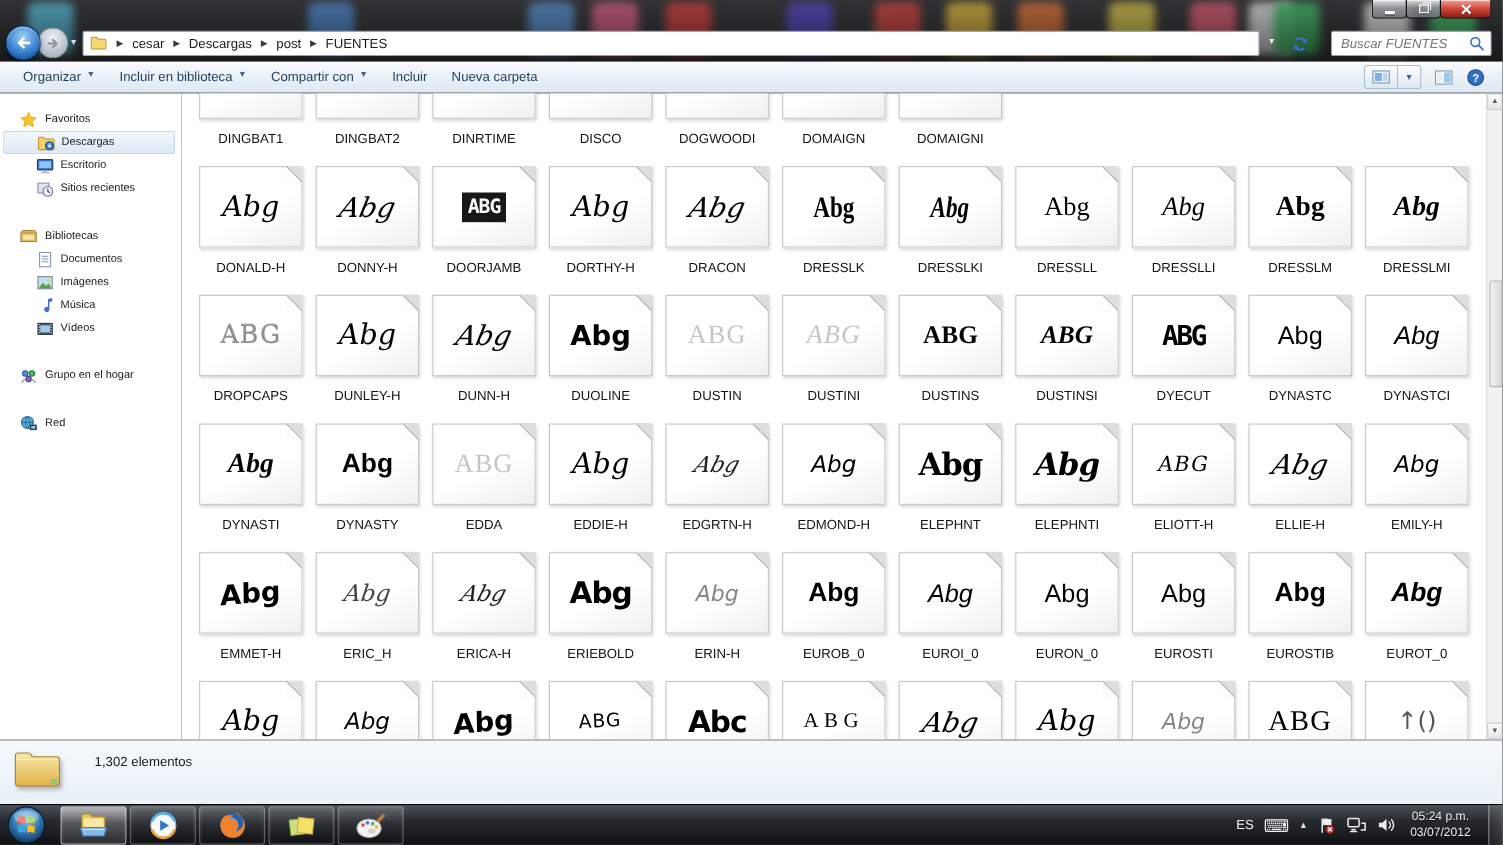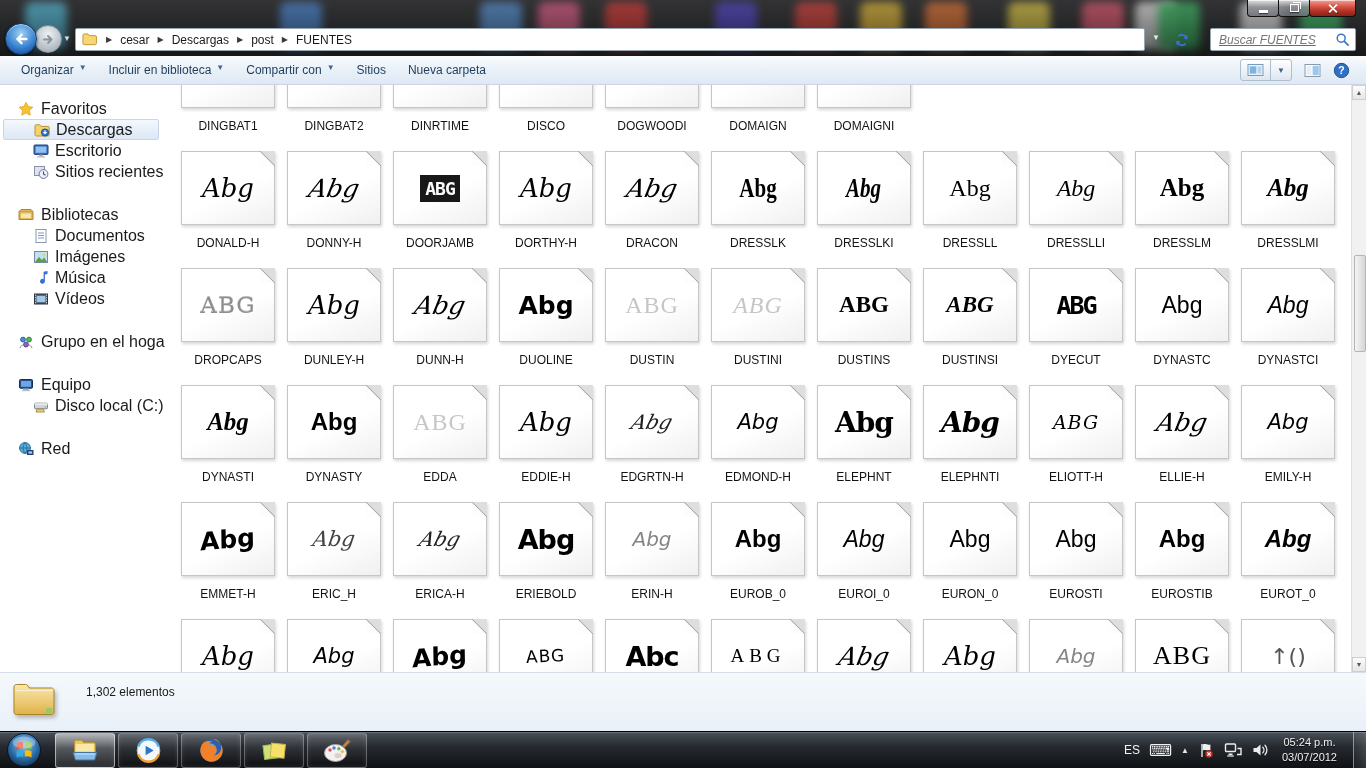--- a/index.html
+++ b/index.html
@@ -33,36 +33,36 @@
     display:flex;align-items:center;justify-content:center;z-index:2;}
   .nav-hist{position:absolute;left:63px;top:34px;color:#d8dde2;font-size:8px;z-index:3;}
   .crumb-field{position:absolute;left:75px;top:28px;width:1070px;height:23px;background:#fff;border:1px solid #98a6b4;border-radius:2px;
     display:flex;align-items:center;padding:0 6px;box-sizing:border-box;font-size:12px;color:#1a1a1a;z-index:3;}
   .crumb-sep{font-size:8px;color:#3a3a3a;margin:0 8px;}
   .crumb-item{white-space:nowrap;}
   .addr-drop{position:absolute;left:1152px;top:33px;color:#e4e8ec;font-size:8px;z-index:3;}
   .refresh-btn{position:absolute;left:1170px;top:28px;width:24px;height:23px;display:flex;align-items:center;justify-content:center;z-index:3;}
   .searchbox{position:absolute;left:1210px;top:28px;width:146px;height:23px;background:#fff;border:1px solid #98a6b4;border-radius:2px;
     display:flex;align-items:center;box-sizing:border-box;z-index:3;}
-  .searchbox input{flex:1;border:none;outline:none;font:italic 12px "Liberation Sans",sans-serif;color:#a16207;padding:0 4px 0 8px;min-width:0;background:transparent;text-decoration:underline;}
+  .searchbox input{flex:1;border:none;outline:none;font:italic 12px "Liberation Sans",sans-serif;color:#a16207;padding:0 4px 0 8px;min-width:0;background:transparent;}
   .searchbox .mag{padding-right:5px;display:flex;}
 
   
   #toolbar{position:absolute;top:56px;left:0;width:1366px;height:29px;box-sizing:border-box;
     background:linear-gradient(#fafcfe,#eaf1f8 45%,#dfe9f3);border-bottom:1px solid #ccd6e0;
     display:flex;align-items:center;padding:0 10px;font-size:12px;color:#1e3c5c;}
   .tb-btn{padding:4px 11px;display:flex;gap:5px;white-space:nowrap;}
   .tb-caret{font-size:8px;color:#44648a;}
   .tb-right{margin-left:auto;display:flex;align-items:center;gap:12px;padding-right:6px;}
   .views-btn{display:flex;border:1px solid #aebecb;border-radius:3px;background:linear-gradient(#ffffff,#dde7f1);overflow:hidden;}
   .views-btn>div{padding:3px 6px;display:flex;align-items:center;}
   .views-btn>div+div{border-left:1px solid #aebecb;font-size:8px;color:#44648a;}
 
   
-  #sidebar{position:absolute;left:0;top:85px;width:165px;height:587px;background:#fff;font-size:16px;color:#1a1a1a;overflow:hidden;}
+  #sidebar{position:absolute;left:0;top:85px;width:165px;height:587px;background:#fff;font-size:10px;color:#1a1a1a;overflow:hidden;}
   .sb-group{margin-top:22px;}
   .sb-group:first-child{margin-top:13px;}
   .sb-header{display:flex;align-items:center;gap:7px;padding-left:18px;height:21px;}
   .sb-item{display:flex;align-items:center;gap:6px;padding-left:30px;height:21px;margin:0 6px 0 3px;border-radius:2px;box-sizing:border-box;}
   .sb-item.selected{background:linear-gradient(#f3f8fd,#dcE8f5);border:1px solid #c7d7e9;}
   .sb-ic{width:16px;height:16px;display:inline-flex;flex:none;}
   .sb-label{white-space:nowrap;}
 
   
   #content{position:absolute;left:165px;top:85px;width:1186px;height:587px;background:#fff;overflow:hidden;}
@@ -234,21 +234,21 @@
         </div>
         <div class="tb-btn">
           <span>Incluir en biblioteca</span>
           <span class="tb-caret">▼</span>
         </div>
         <div class="tb-btn">
           <span>Compartir con</span>
           <span class="tb-caret">▼</span>
         </div>
         <div class="tb-btn">
-          <span>Sitios</span>
+          <span>Incluir</span>
         </div>
         <div class="tb-btn">
           <span>Nueva carpeta</span>
         </div>
       </div>
     <div class="tb-right">
       <div class="views-btn">
         <div>
           <svg width="17" height="14" viewBox="0 0 17 14">
               <rect x="1" y="1.5" width="15" height="11" fill="#e9f2fa" stroke="#7a9cba"></rect>
@@ -369,44 +369,20 @@
         <div class="sb-header">
           <span class="sb-ic">
             <svg width="16" height="16" viewBox="0 0 16 16">
               <circle cx="5" cy="5.6" r="2.4" fill="#4a90d9" stroke="#2a5f9a"></circle>
               <circle cx="11" cy="5.6" r="2.4" fill="#58b85c" stroke="#2f7a38"></circle>
               <circle cx="8" cy="10.6" r="2.4" fill="#8a68c8" stroke="#5a3a92"></circle>
               <path d="M2 14c.6-2 2-3 3.4-3M14 14c-.6-2-2-3-3.4-3" stroke="#7a8a98" fill="none"></path>
             </svg>
           </span>
           <span class="sb-label">Grupo en el hogar</span>
-        </div>
-      </div>
-      <div class="sb-group">
-        <div class="sb-header">
-          <span class="sb-ic">
-            <svg width="16" height="16" viewBox="0 0 16 16">
-              <rect x="1.5" y="2.5" width="13" height="8.8" rx="1" fill="#2c4f8a" stroke="#16305e"></rect>
-              <rect x="3" y="4" width="10" height="5.8" fill="#6aa7e8"></rect>
-              <rect x="5" y="11.3" width="6" height="1.6" fill="#98a2ac"></rect>
-              <rect x="3.8" y="13" width="8.4" height="1.2" fill="#b8c2cc"></rect>
-            </svg>
-          </span>
-          <span class="sb-label">Equipo</span>
-        </div>
-        <div class="sb-item">
-          <span class="sb-ic">
-            <svg width="16" height="16" viewBox="0 0 16 16">
-              <rect x="1.5" y="5.2" width="13" height="5.6" rx="1" fill="#cfd5db" stroke="#7a8288"></rect>
-              <rect x="1.5" y="5.2" width="13" height="2" fill="#e6eaee"></rect>
-              <circle cx="12.4" cy="8.8" r=".9" fill="#6ed06e"></circle>
-              <path d="M4 11h6l1.6 3H3z" fill="#e8c86a" stroke="#a8853a" opacity=".9"></path>
-            </svg>
-          </span>
-          <span class="sb-label">Disco local (C:)</span>
         </div>
       </div>
       <div class="sb-group">
         <div class="sb-header">
           <span class="sb-ic">
             <svg width="16" height="16" viewBox="0 0 16 16">
               <circle cx="7" cy="7" r="5.4" fill="#58b0d8" stroke="#2a6a98"></circle>
               <path d="M1.6 7h10.8M7 1.6c2.4 3 2.4 7.8 0 10.8M7 1.6c-2.4 3-2.4 7.8 0 10.8" stroke="#2a6a98" fill="none" stroke-width=".9"></path>
               <rect x="9.5" y="9.5" width="5.5" height="4" fill="#3a5a9a" stroke="#223c6e"></rect>
               <rect x="10.5" y="10.4" width="3.5" height="2.2" fill="#9ac8f0"></rect>

